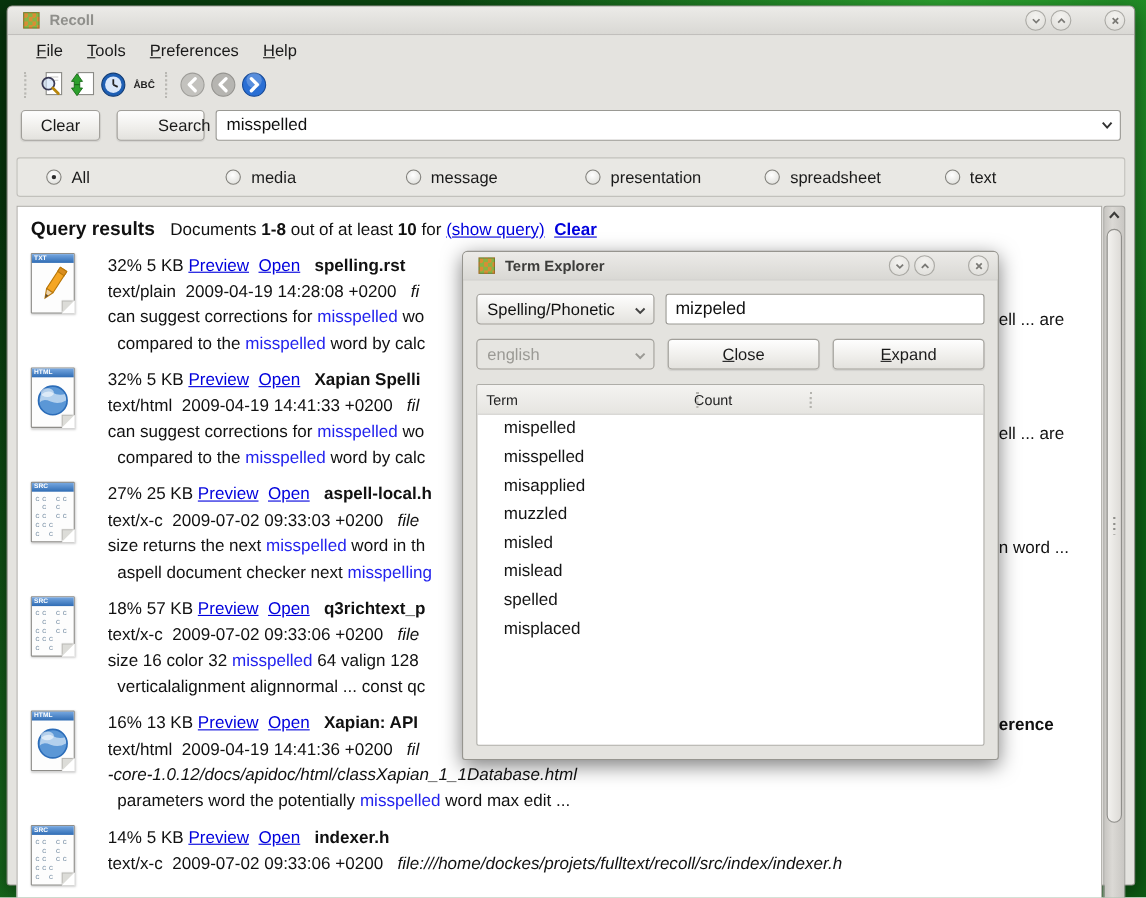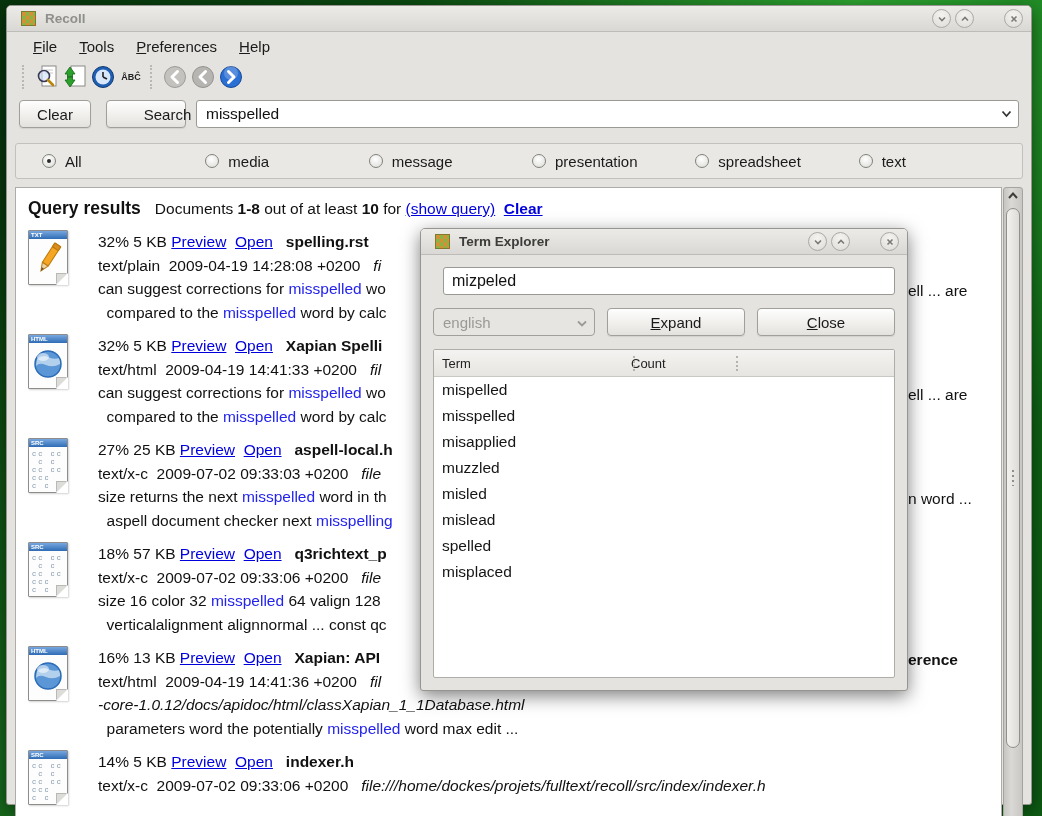--- a/index.html
+++ b/index.html
@@ -96,21 +96,21 @@
   .dlg-btn { flex:0 0 138px; margin-left:12px; }
   .dlg-btn:last-child { flex:1; }
   .dlg-btn .u { text-decoration:underline; }
   .term-table { margin:0 0 0 0; height:329px; background:#fff; border:1px solid #aeada8; border-radius:2px; overflow:hidden; }
   .term-head { height:27px; display:flex; align-items:center; background:linear-gradient(#f4f3f1,#e6e5e1); border-bottom:1px solid #c9c8c4; position:relative; }
   .th { font-size:13px; color:#222; }
   .th-term { padding-left:8px; width:197px; }
   .th-count { flex:1; }
   .th-sep { position:absolute; top:6px; height:15px; border-left:2px dotted #b4b3ae; }
   .term-rows .term-row { height:26px; line-height:26px; display:flex; font-size:15.5px; color:#151515; }
-  .term-cell { padding-left:8px; width:197px; }
+  .term-cell { padding-left:24px; width:197px; }
   .count-cell { flex:1; }
 </style>
 </head>
 <body>
 
 <div class="desktop">
 
   <div class="window main-window">
 
     <div class="titlebar">
@@ -381,34 +381,40 @@
           </div>
         <div class="win-btn gap">
             <svg width="12" height="12">
               <path d="M3.5 3.5 L8.5 8.5 M8.5 3.5 L3.5 8.5" stroke="#7b7a76" stroke-width="1.6"></path>
             </svg>
           </div>
       </div>
     </div>
     <div class="dlg-body">
       <div class="dlg-row">
+        <div class="combo-btn">
+          <span>Spelling/Phonetic</span>
+          <svg class="combo-arrow" width="10" height="7">
+              <polyline points="1,1.5 5,5.5 9,1.5" fill="none" stroke="#444" stroke-width="1.8"></polyline>
+            </svg>
+        </div>
         <input class="dlg-input" value="mizpeled" style="">
       </div>
       <div class="dlg-row">
         <div class="combo-btn disabled">
           <span>english</span>
           <svg class="combo-arrow" width="10" height="7">
               <polyline points="1,1.5 5,5.5 9,1.5" fill="none" stroke="#9b9a95" stroke-width="1.8"></polyline>
             </svg>
         </div>
         <div class="btn dlg-btn">
+            <span><span class="u" id="close-u">C</span><span id="close-rest">lose</span></span>
+          </div>
+        <div class="btn dlg-btn">
             <span><span class="u" id="expand-u">E</span><span id="expand-rest">xpand</span></span>
-          </div>
-        <div class="btn dlg-btn">
-            <span><span class="u" id="close-u">C</span><span id="close-rest">lose</span></span>
           </div>
       </div>
       <div class="term-table">
         <div class="term-head">
           <div class="th th-term">Term</div>
           <div class="th th-count">Count</div>
           <div class="th-sep" style="left:199px"></div>
           <div class="th-sep" style="left:302px"></div>
         </div>
         <div class="term-rows" id="term-rows">

